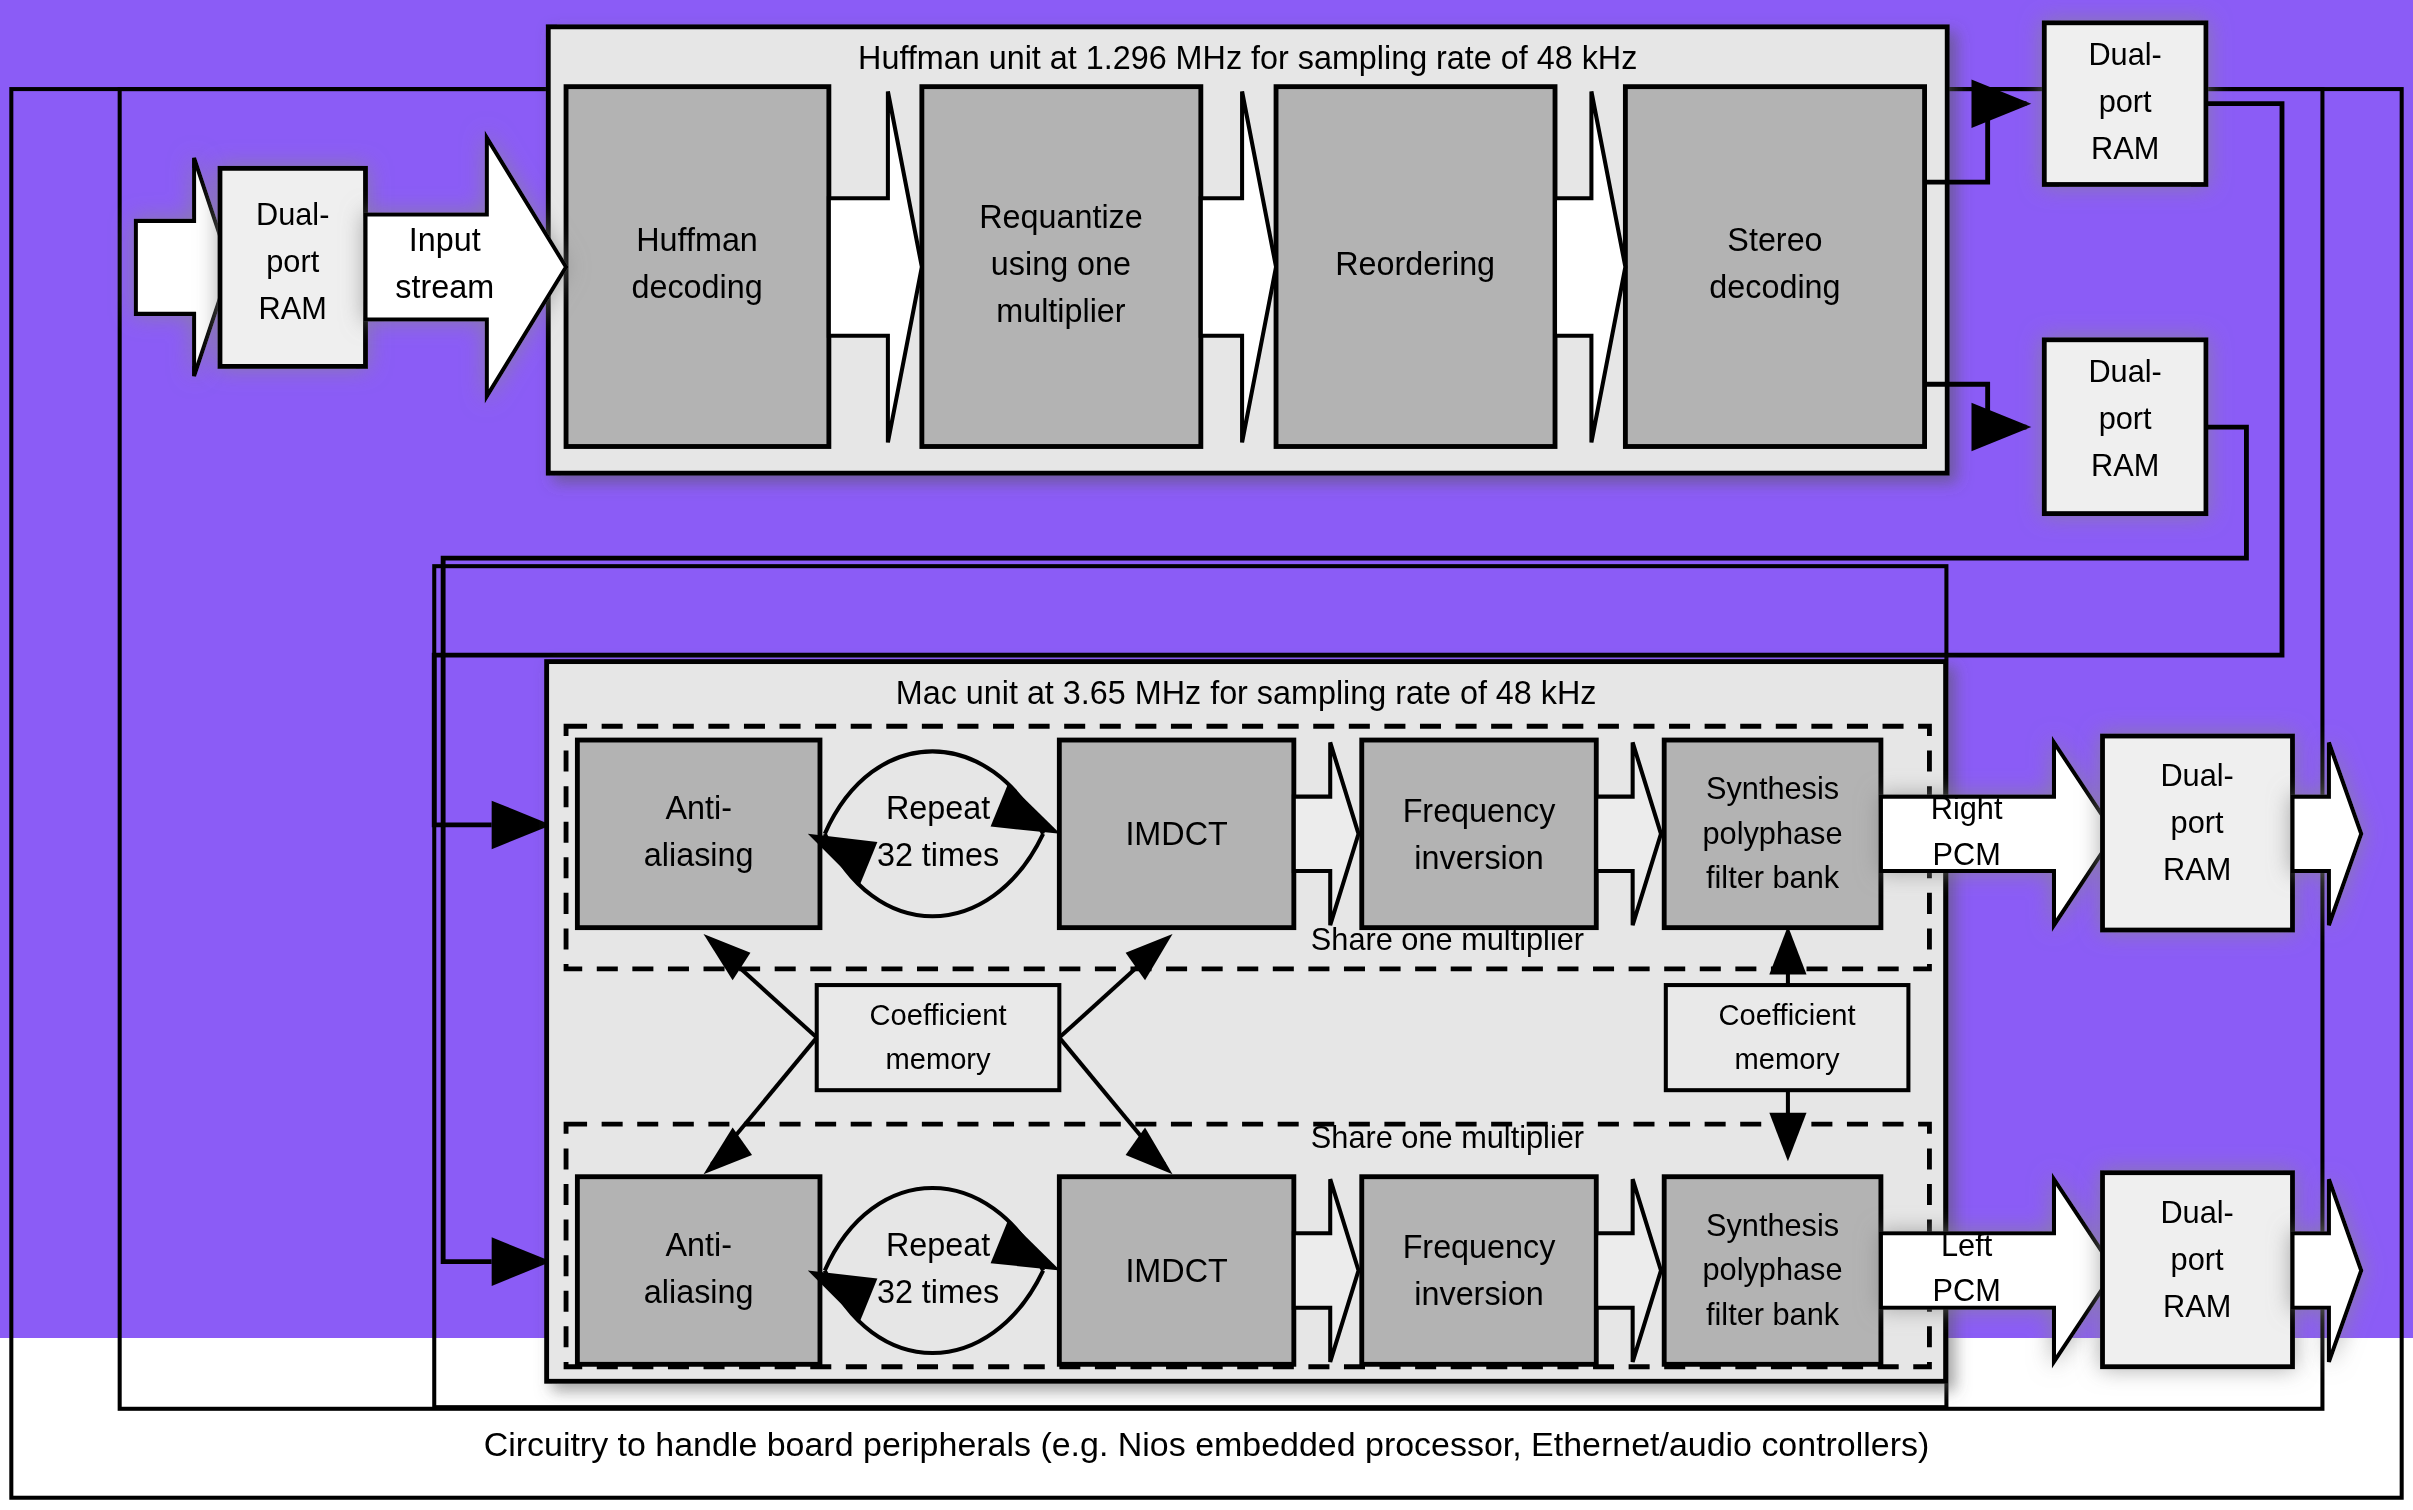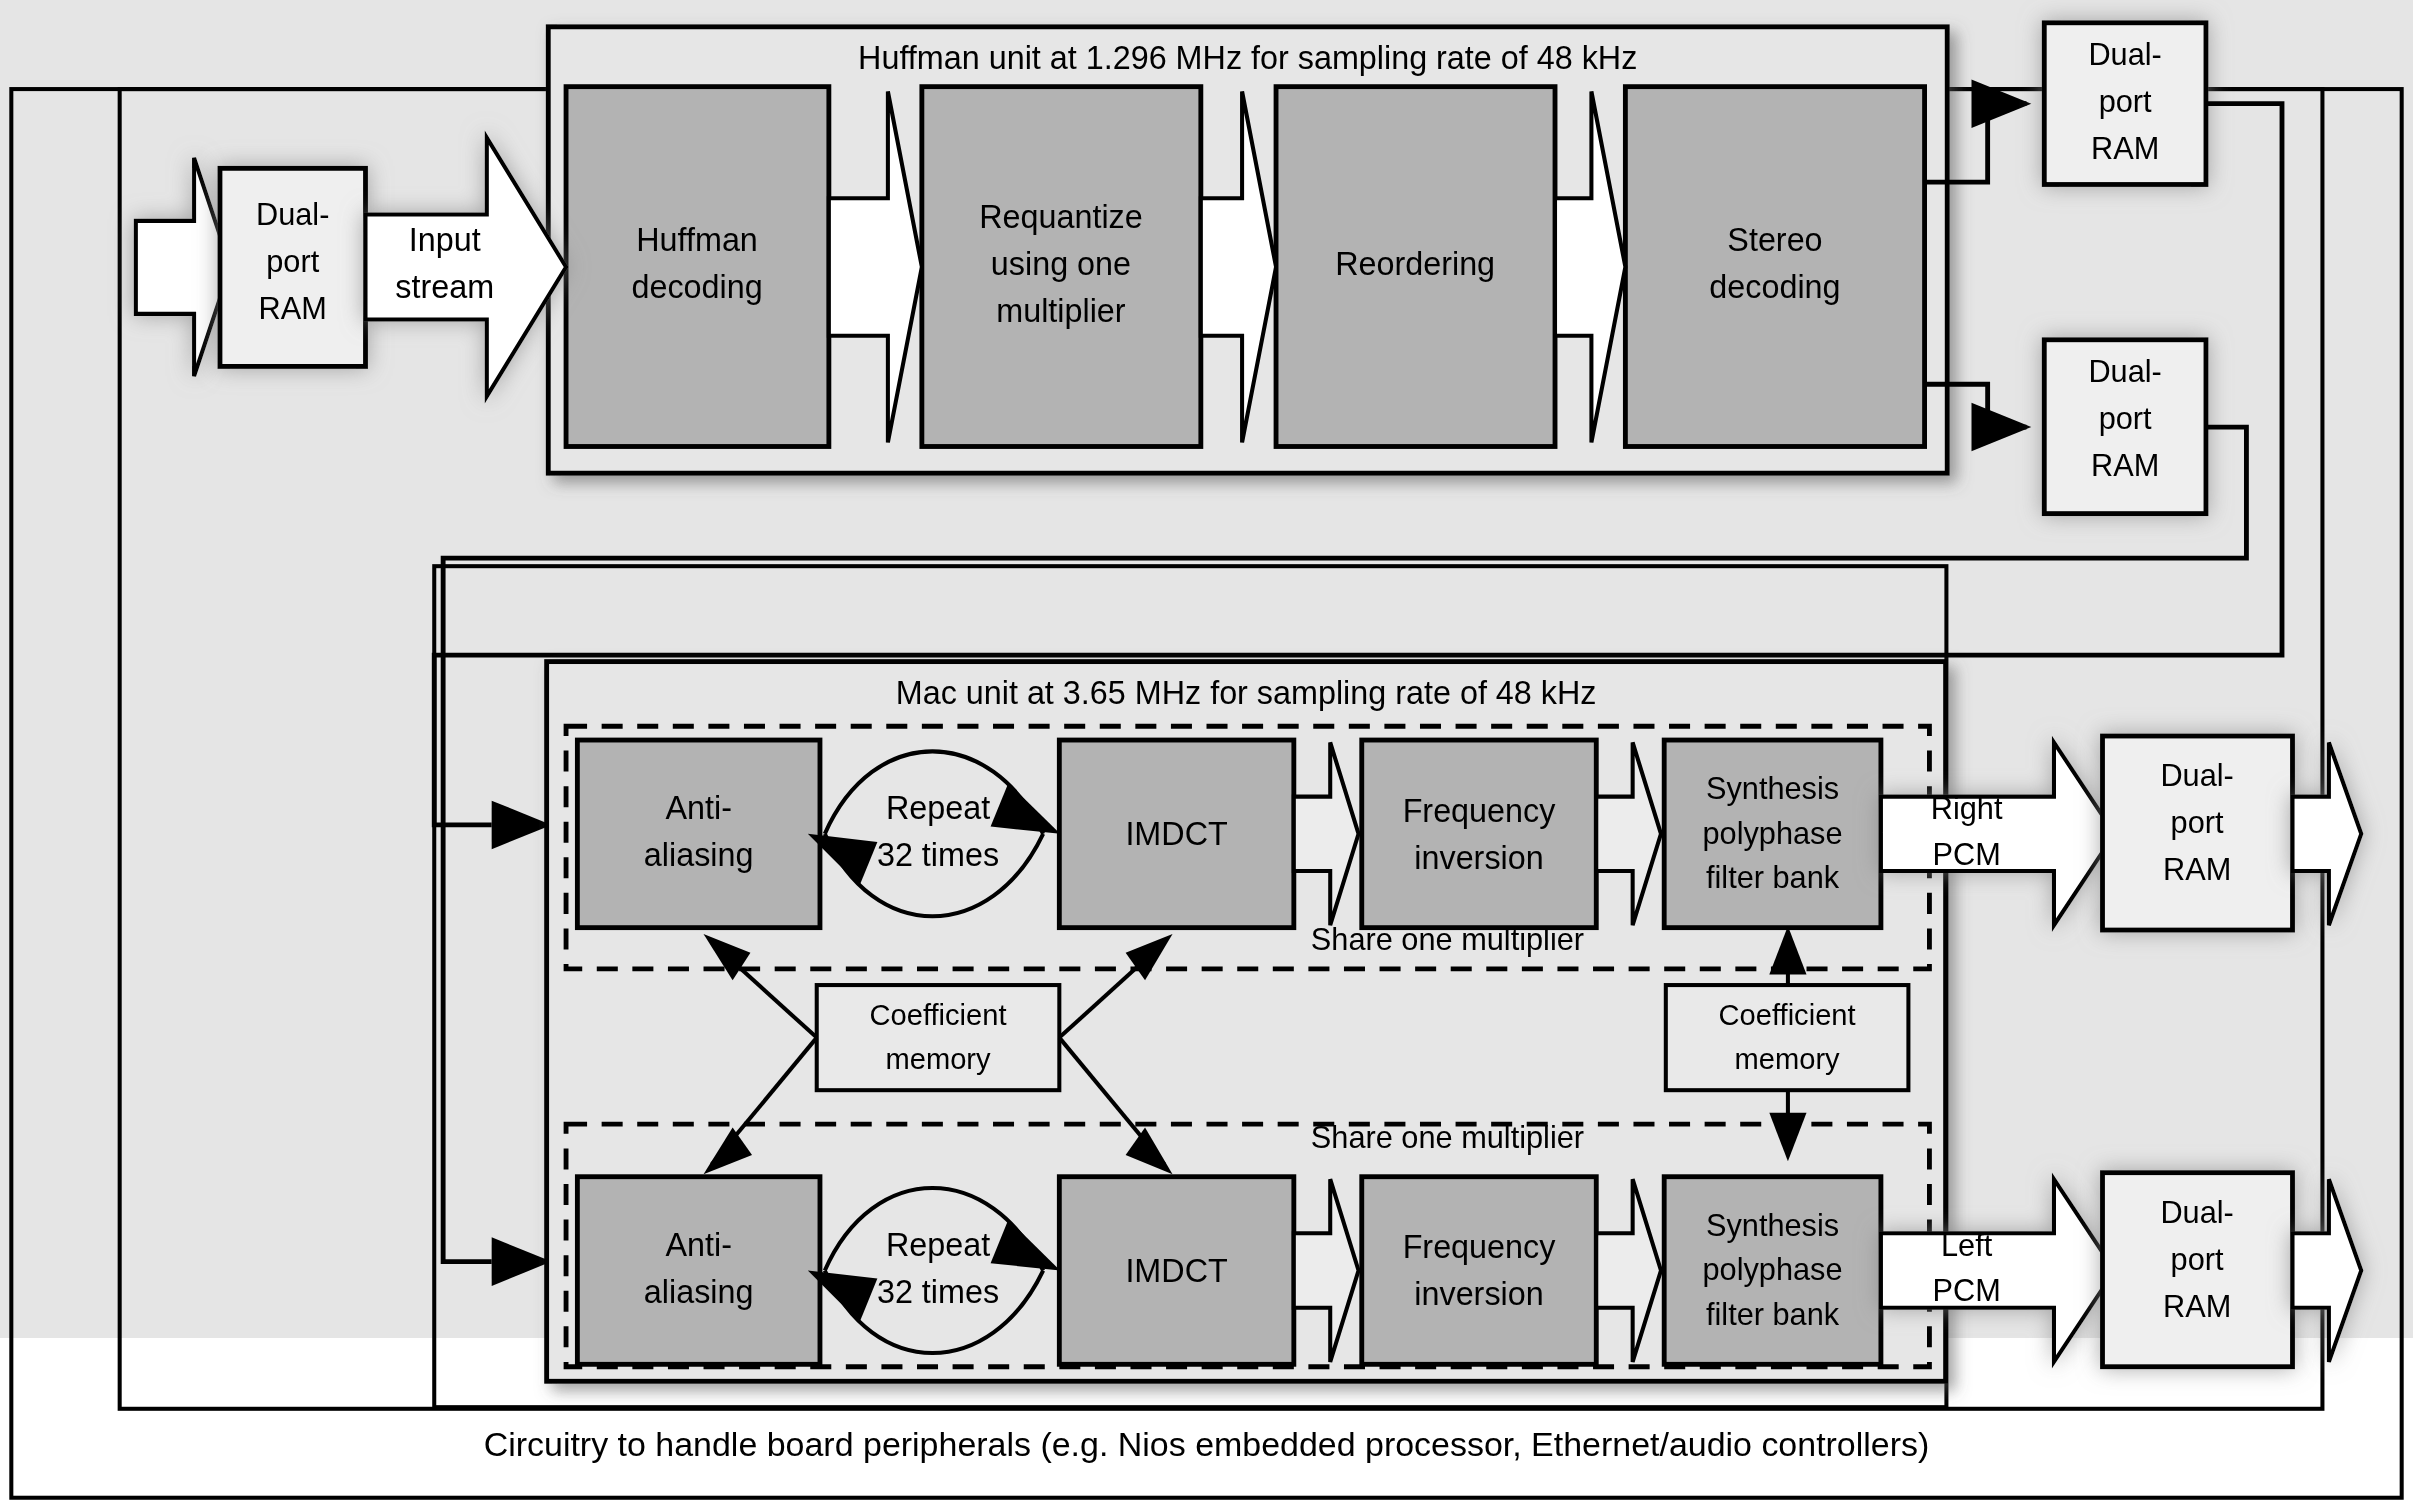--- a/index.html
+++ b/index.html
@@ -11,21 +11,21 @@
   body {
     width: 2413px;
     height: 1510px;
     overflow: hidden;
     font-family: "Liberation Sans", sans-serif;
   }
   #diagram-root {
     position: relative;
     width: 2413px;
     height: 1338px;
-    background: #e5e5e5;
+    background: #8b5cf6;
   }
   svg#diagram-svg {
     position: absolute;
     top: 0; left: 0;
     width: 2413px;
     height: 1510px;
     display: block;
   }
   
   .frame-rect {

